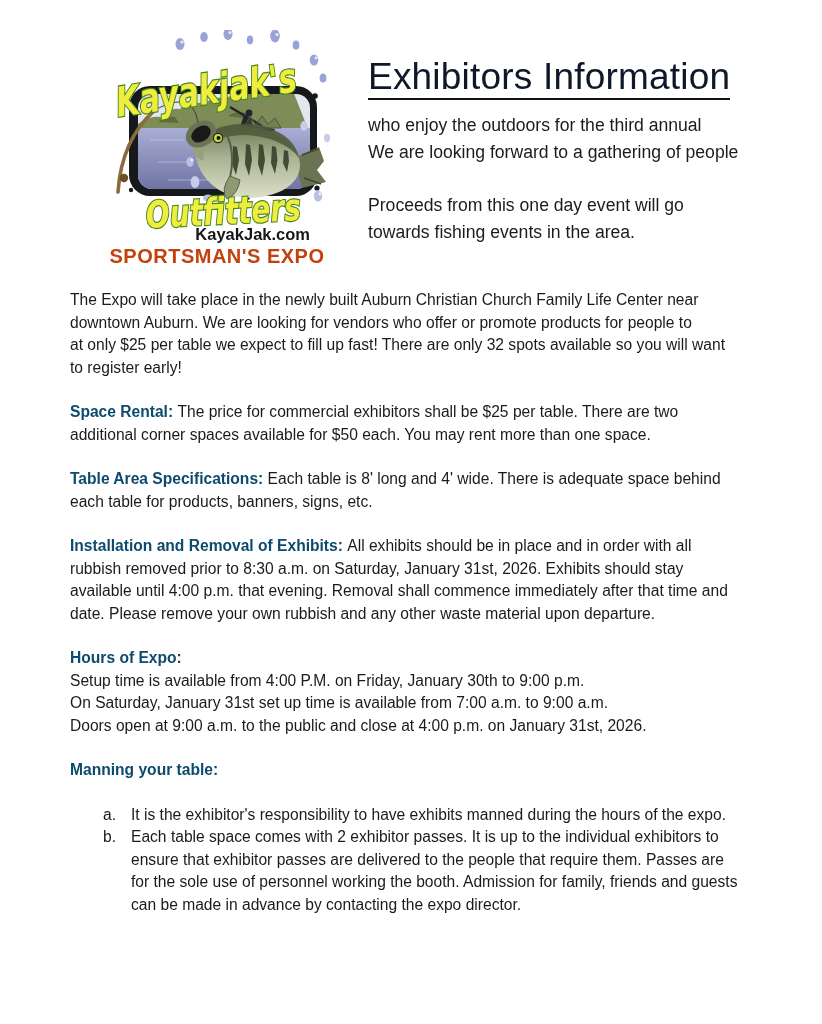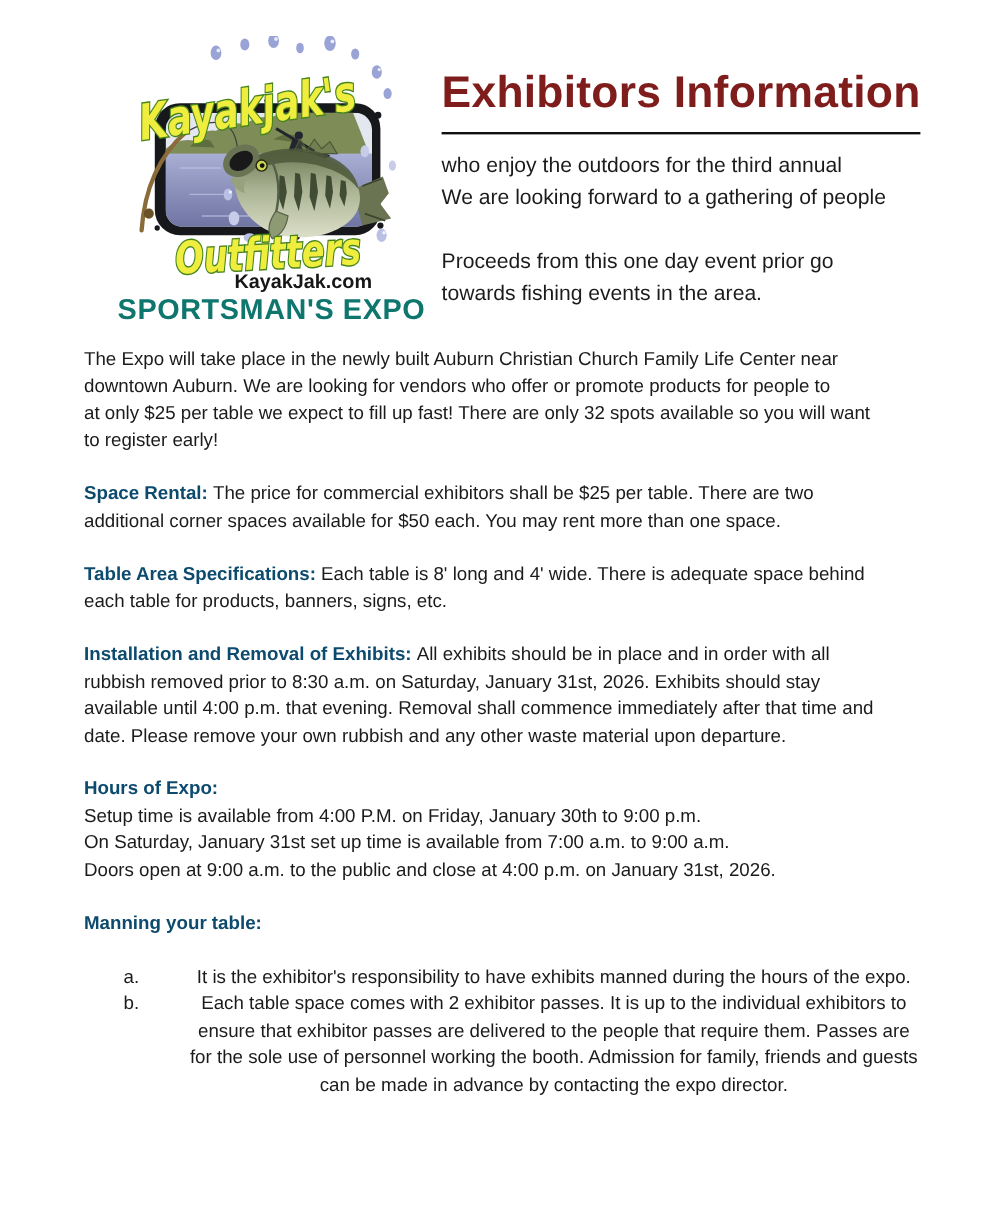--- a/index.html
+++ b/index.html
@@ -9,50 +9,50 @@
     background:#ffffff;
     font-family:"Liberation Sans","DejaVu Sans",sans-serif;
     color:#1c1c1c;
     overflow:hidden;
   }
   
   .logo-block{position:absolute;left:98px;top:30px;width:238px;text-align:center;}
   .logo-block svg{display:block;}
   .tagline{
     margin-top:1px;
-    font-size:24px;
+    font-size:20px;
     font-weight:600;
     letter-spacing:.5px;
-    color:#0f766e;
+    color:#c2410c;
     white-space:nowrap;
   }
   
   .header-block{position:absolute;left:368px;top:56px;width:424px;}
   .page-title{
     margin:0;
     font-size:37px;
-    font-weight:700;
-    color:#7f1d1d;
+    font-weight:400;
+    color:#0f172a;
     display:inline-block;
     border-bottom:2.5px solid #111;
-    padding-bottom:12px;
+    padding-bottom:0;
     letter-spacing:.2px;
   }
   .intro{margin:12px 0 0 0;font-size:17.6px;line-height:26.5px;color:#1b1b1b;}
   .intro + .intro{margin-top:27px;}
   
   .body-block{position:absolute;left:70px;top:288px;width:722px;font-size:15.6px;line-height:22.5px;color:#1b1b1b;}
   .para{margin:1px 0 22px 0;}
   .para:last-child{margin-bottom:0;}
   .ln{display:block;}
   b{font-weight:700;color:#0c4a6e;}
   .list{margin:0;padding-left:33px;}
   .list-item{display:flex;align-items:flex-start;}
   .marker{flex:0 0 28px;}
-  .item-text{flex:1;text-align:center;}
+  .item-text{flex:1;}
 </style>
 </head>
 <body>
 
 <div class="page">
 
   <div class="logo-block">
     <svg width="238" height="214" viewBox="0 0 238 214">
       <defs>
         <linearGradient id="waterGrad" x1="0" y1="0" x2="0" y2="1">
@@ -171,21 +171,21 @@
     <div class="tagline">SPORTSMAN'S EXPO</div>
   </div>
 
   <div class="header-block">
     <h1 class="page-title">Exhibitors Information</h1>
     <p class="intro">
       <span class="ln">who enjoy the outdoors for the third annual</span>
       <span class="ln">We are looking forward to a gathering of people</span>
     </p>
     <p class="intro">
-      <span class="ln">Proceeds from this one day event prior go</span>
+      <span class="ln">Proceeds from this one day event will go</span>
       <span class="ln">towards fishing events in the area.</span>
     </p>
   </div>
 
   <div class="body-block">
 
     <p class="para">
       <span class="ln">The Expo will take place in the newly built Auburn Christian Church Family Life Center near</span>
       <span class="ln">downtown Auburn. We are looking for vendors who offer or promote products for people to</span>
       <span class="ln">at only $25 per table we expect to fill up fast!  There are only 32 spots available so you will want</span>

